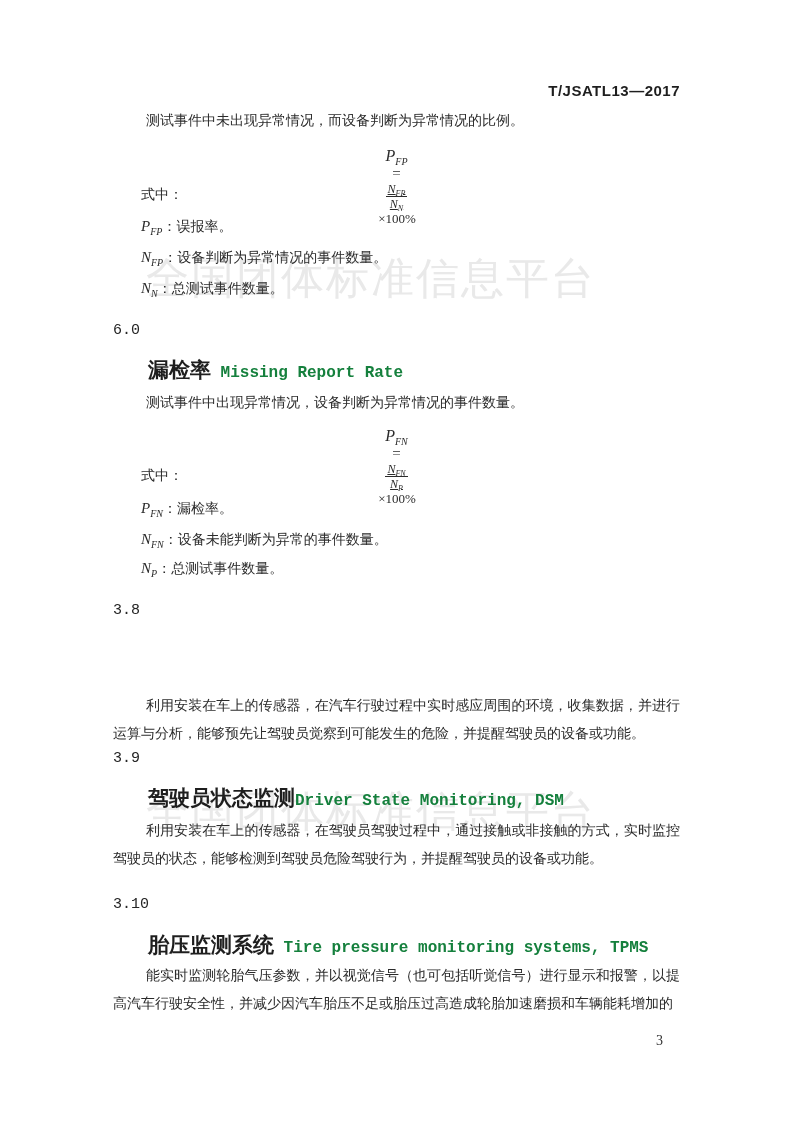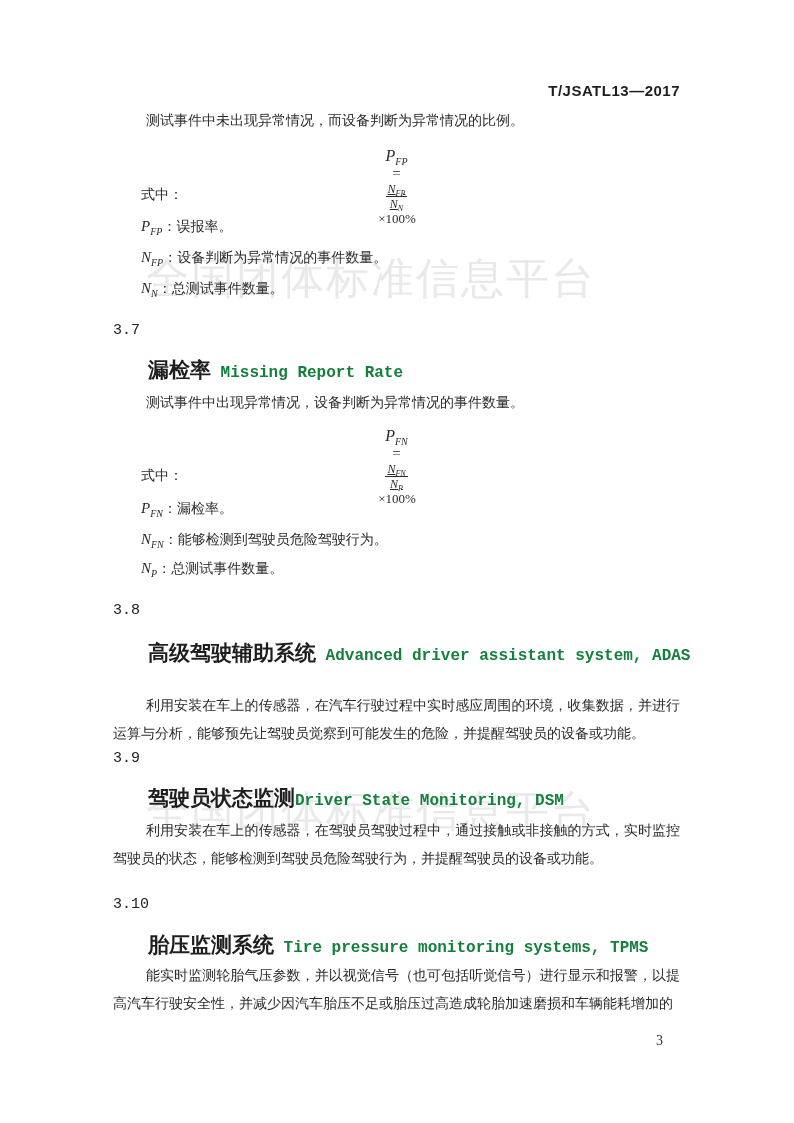--- a/index.html
+++ b/index.html
@@ -117,51 +117,48 @@
   <div class="abs def-line" style="top:216px;">
     <span class="dvar"><i>P</i><sub>FP</sub></span><span class="dtext">：误报率。</span>
   </div>
   <div class="abs def-line" style="top:247px;">
     <span class="dvar"><i>N</i><sub>FP</sub></span><span class="dtext">：设备判断为异常情况的事件数量。</span>
   </div>
   <div class="abs def-line" style="top:278px;">
     <span class="dvar"><i>N</i><sub>N</sub></span><span class="dtext">：总测试事件数量。</span>
   </div>
 
-  <div class="abs sec-num" style="top:321px;">3.7</div>
+  <div class="abs sec-num" style="top:321px;">6.0</div>
   <div class="abs term" style="top:360px;">
     <span class="term-zh">漏检率</span><span class="term-en"> Missing Report Rate</span>
   </div>
   <div class="abs para para-single" style="top:393px;">测试事件中出现异常情况，设备判断为异常情况的事件数量。</div>
 
   <div class="abs formula" style="top:427px;">
     <span class="fvar"><i>P</i><sub>FN</sub></span>
     <span class="feq">=</span>
     <span class="frac">
       <span class="num"><i>N</i><sub>FN</sub></span>
       <span class="den"><i>N</i><sub>P</sub></span>
     </span>
     <span class="ftail">×100%</span>
   </div>
 
   <div class="abs where-label" style="top:466px;">式中：</div>
   <div class="abs def-line" style="top:498px;">
     <span class="dvar"><i>P</i><sub>FN</sub></span><span class="dtext">：漏检率。</span>
   </div>
   <div class="abs def-line" style="top:529px;">
-    <span class="dvar"><i>N</i><sub>FN</sub></span><span class="dtext">：能够检测到驾驶员危险驾驶行为。</span>
+    <span class="dvar"><i>N</i><sub>FN</sub></span><span class="dtext">：设备未能判断为异常的事件数量。</span>
   </div>
   <div class="abs def-line" style="top:558px;">
     <span class="dvar"><i>N</i><sub>P</sub></span><span class="dtext">：总测试事件数量。</span>
   </div>
 
   <div class="abs sec-num" style="top:601px;">3.8</div>
-  <div class="abs term" style="top:643px;">
-    <span class="term-zh">高级驾驶辅助系统</span><span class="term-en"> Advanced driver assistant system, ADAS</span>
-  </div>
   <div class="abs para" style="top:671px;margin-top:21px;">利用安装在车上的传感器，在汽车行驶过程中实时感应周围的环境，收集数据，并进行运算与分析，能够预先让驾驶员觉察到可能发生的危险，并提醒驾驶员的设备或功能。</div>
 
   <div class="abs sec-num" style="top:749px;">3.9</div>
   <div class="abs term" style="top:788px;">
     <span class="term-zh">驾驶员状态监测</span><span class="term-en">Driver State Monitoring, DSM</span>
   </div>
   <div class="abs para" style="top:817px;">利用安装在车上的传感器，在驾驶员驾驶过程中，通过接触或非接触的方式，实时监控驾驶员的状态，能够检测到驾驶员危险驾驶行为，并提醒驾驶员的设备或功能。</div>
 
   <div class="abs sec-num" style="top:895px;">3.10</div>
   <div class="abs term" style="top:935px;">

